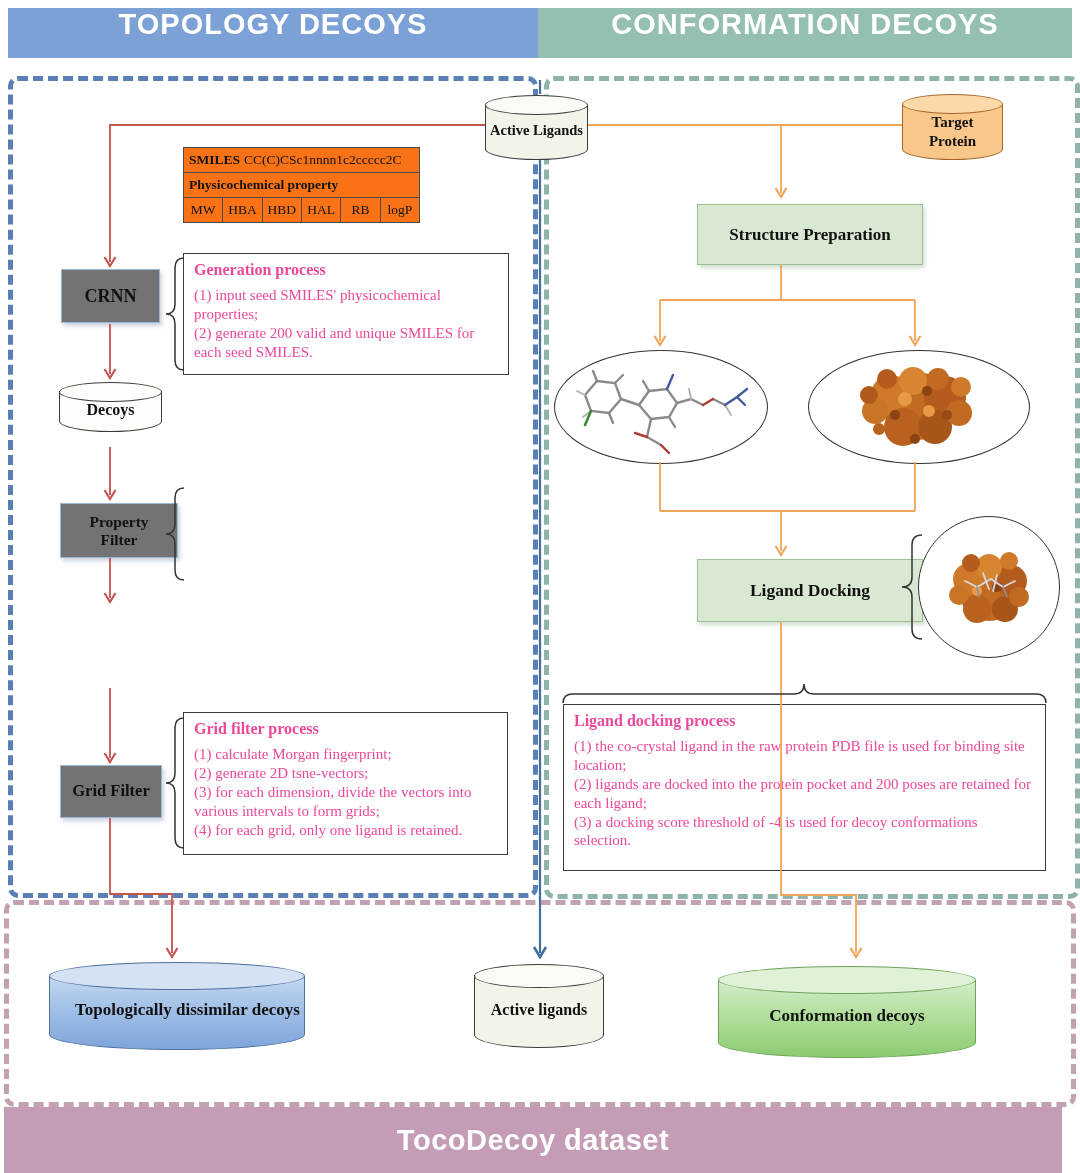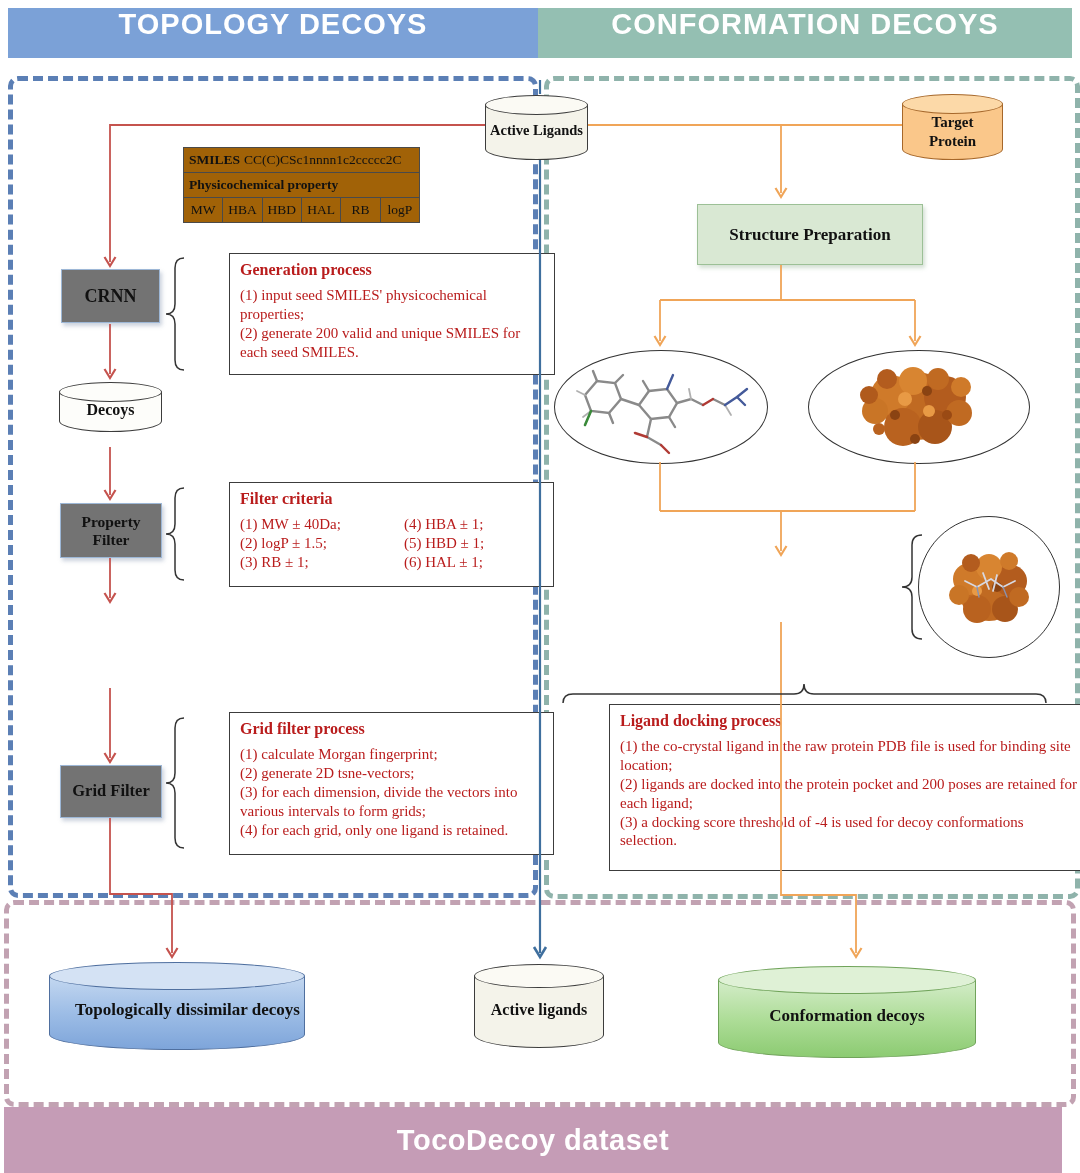--- a/index.html
+++ b/index.html
@@ -28,26 +28,26 @@
             border-radius:0 0 50% 50% / 0 0 calc(var(--cap)/1.8) calc(var(--cap)/1.8);}
   .cyl-label{position:absolute;left:2%;right:2%;top:52%;transform:translateY(-40%);
              text-align:center;font-weight:bold;color:#111;line-height:1.22;}
   
   .pbox{position:absolute;display:flex;align-items:center;justify-content:center;text-align:center;
         font-weight:bold;color:#111;box-sizing:border-box;line-height:1.15;}
   .blue-p{background:#737373;border:1px solid #9db7d6;box-shadow:2px 3px 4px rgba(110,130,160,.35);}
   .green-p{background:#d9e8d3;border:1px solid #9cc096;box-shadow:2px 3px 4px rgba(110,150,110,.3);margin-left:28px;}
   
   .tbox{position:absolute;background:#fff;border:1.3px solid #3c3c3c;box-sizing:border-box;
-        padding:7px 10px 6px 10px;font-size:15px;color:#b91c1c;margin-left:46px;}
+        padding:7px 10px 6px 10px;font-size:15px;color:#ec4899;}
   .tbox .t{font-weight:bold;font-size:16px;margin-bottom:7px;}
   .tbox .ln{line-height:1.26;}
   .fc-grid{display:grid;grid-template-columns:1.15fr 1fr;column-gap:4px;}
   
-  .stable{position:absolute;left:183px;top:147px;width:237px;background:#a16207;border:1.2px solid #4a4a4a;
+  .stable{position:absolute;left:183px;top:147px;width:237px;background:#f97316;border:1.2px solid #4a4a4a;
           box-sizing:border-box;font-size:13.5px;color:#111;}
   .stable .row{border-bottom:1.2px solid #4a4a4a;padding:2px 5px;height:20px;display:flex;align-items:center;}
   .stable .row:last-child{border-bottom:none;padding:0;height:24px;}
   .stable b{font-weight:bold;margin-right:4px;}
   .cells{display:flex;width:100%;height:100%;}
   .cells span{flex:1;display:flex;align-items:center;justify-content:center;border-right:1.2px solid #4a4a4a;}
   .cells span:last-child{border-right:none;}
   
   .oval{position:absolute;background:#fff;border:1.4px solid #333;border-radius:50%;overflow:hidden;}
   .overlay{position:absolute;left:0;top:0;width:1080px;height:1173px;pointer-events:none;}
@@ -97,35 +97,24 @@
     <div class="ln">(1) input seed SMILES' physicochemical properties;</div>
     <div class="ln">(2) generate 200 valid and unique SMILES for each seed SMILES.</div>
   </div>
 
   <div class="cyl" style="left:59px;top:382px;width:103px;height:50px;--cap:20px;--bw:1.5px;--bc:#3c3c3c;--cap-bg:#fdfdfa;--body-bg:#fdfdfa;">
     <div class="cyl-body"></div>
     <div class="cyl-top"></div>
     <div class="cyl-label" style="font-size:16px;">Decoys</div>
   </div>
 
-  <div class="pbox blue-p" style="left:60px;top:503px;width:102px;height:55px;font-size:15.5px;padding:16px 14px;">
+  <div class="pbox blue-p" style="left:60px;top:503px;width:118px;height:55px;font-size:15.5px;padding:16px 14px;">
     <span>Property Filter</span>
   </div>
 
-  <div class="tbox" style="left:183px;top:482px;width:325px;height:105px;">
-    <div class="t">Filter criteria</div>
-    <div class="fc-grid">
-      <div class="ln">(1) MW ± 40Da;</div>
-      <div class="ln">(4) HBA ± 1;</div>
-      <div class="ln">(2) logP ± 1.5;</div>
-      <div class="ln">(5) HBD ± 1;</div>
-      <div class="ln">(3) RB ± 1;</div>
-      <div class="ln">(6) HAL ± 1;</div>
-    </div>
-  </div>
 
 
   <div class="pbox blue-p" style="left:60px;top:765px;width:102px;height:53px;font-size:16.5px;">
     <span>Grid Filter</span>
   </div>
 
   <div class="tbox" style="left:183px;top:712px;width:325px;height:143px;">
     <div class="t">Grid filter process</div>
     <div class="ln">(1) calculate Morgan fingerprint;</div>
     <div class="ln">(2) generate 2D tsne-vectors;</div>
@@ -195,20 +184,23 @@
         <circle cx="120" cy="60" r="6" fill="#e89a45"></circle>
         <circle cx="86" cy="64" r="5" fill="#8a4312"></circle>
         <circle cx="118" cy="40" r="5" fill="#8a4312"></circle>
         <circle cx="138" cy="64" r="5" fill="#9a4a14"></circle>
         <circle cx="106" cy="88" r="5" fill="#8a4312"></circle>
         <circle cx="70" cy="78" r="6" fill="#b9621f"></circle>
       </g>
     </svg>
   </div>
 
+  <div class="pbox green-p" style="left:669px;top:559px;width:226px;height:63px;font-size:17.5px;">
+    <span>Ligand Docking</span>
+  </div>
 
   <div class="oval" style="left:918px;top:516px;width:140px;height:140px;">
     <svg width="140" height="140" viewBox="0 0 140 140">
       <g>
         <circle cx="70" cy="74" r="30" fill="#c06a22"></circle>
         <circle cx="50" cy="62" r="16" fill="#cf7a2a"></circle>
         <circle cx="92" cy="64" r="16" fill="#b35c1e"></circle>
         <circle cx="58" cy="92" r="14" fill="#b9621f"></circle>
         <circle cx="86" cy="92" r="13" fill="#a8551a"></circle>
         <circle cx="70" cy="50" r="13" fill="#d88531"></circle>

